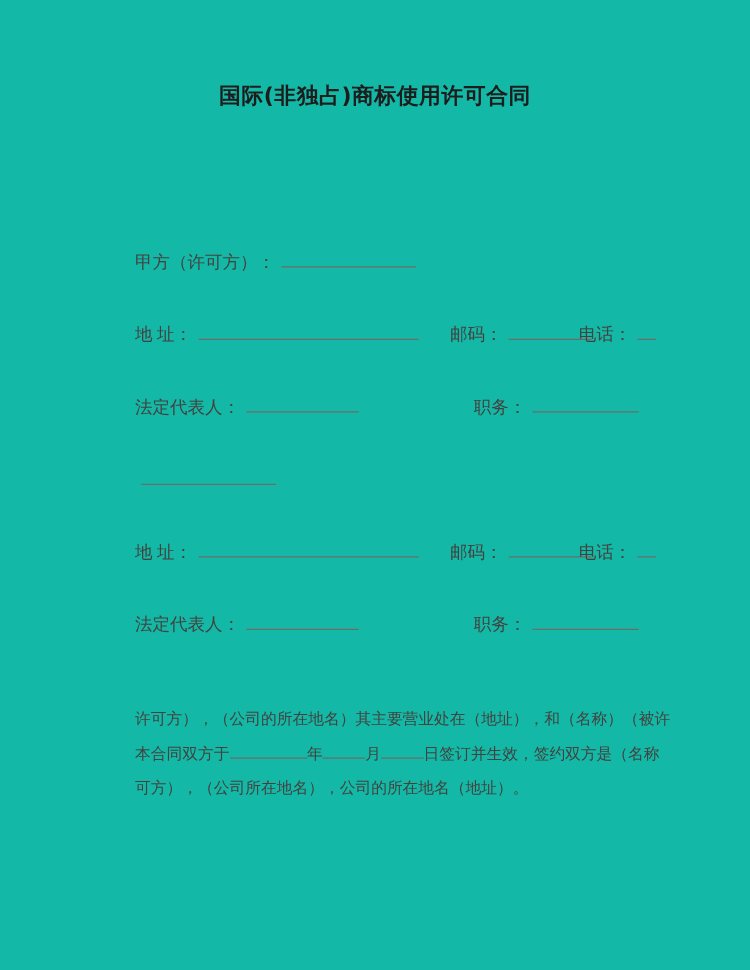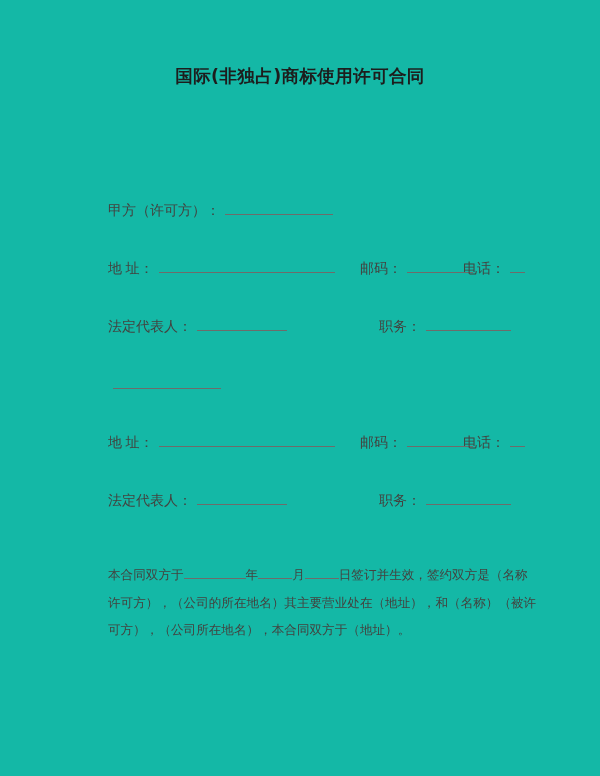--- a/index.html
+++ b/index.html
@@ -164,18 +164,18 @@
     <div class="field-row">
       <span class="field-label">法定代表人：</span><span class="blank w-rep"></span>
       <span class="seg-right2">
         <span class="field-label">职务：</span><span class="blank w-title"></span>
       </span>
     </div>
 
   </div>
 
   <div class="para">
+    <span class="ln">许可方），（公司的所在地名）其主要营业处在（地址），和（名称）（被许</span>
     <span class="ln first"><span>本合同双方于</span><span class="inline-blank ib-year"></span><span>年</span><span class="inline-blank ib-month"></span><span>月</span><span class="inline-blank ib-day"></span><span>日签订并生效，签约双方是（名称</span></span>
-    <span class="ln">许可方），（公司的所在地名）其主要营业处在（地址），和（名称）（被许</span>
-    <span class="ln">可方），（公司所在地名），本合同双方于（地址）。</span>
+    <span class="ln">可方），（公司所在地名），公司的所在地名（地址）。</span>
   </div>
 
 </div>
 
 </body></html>

